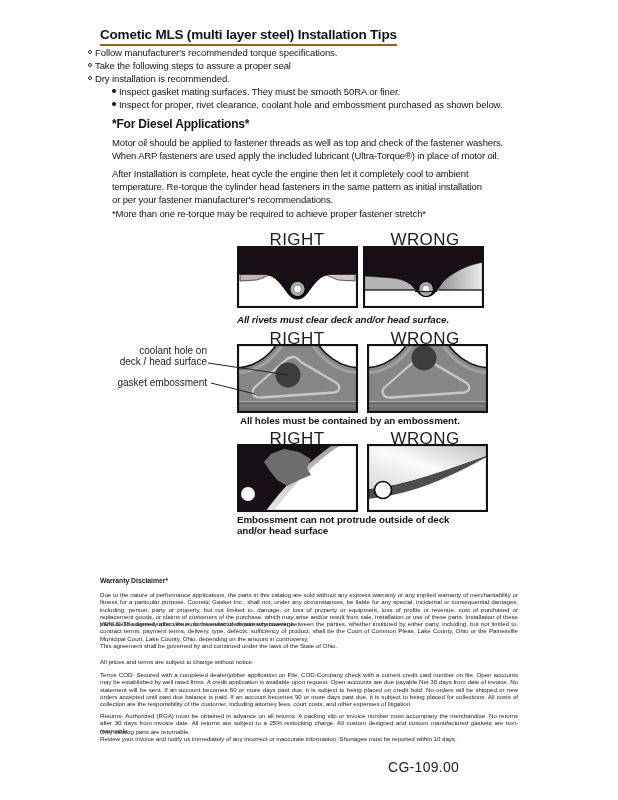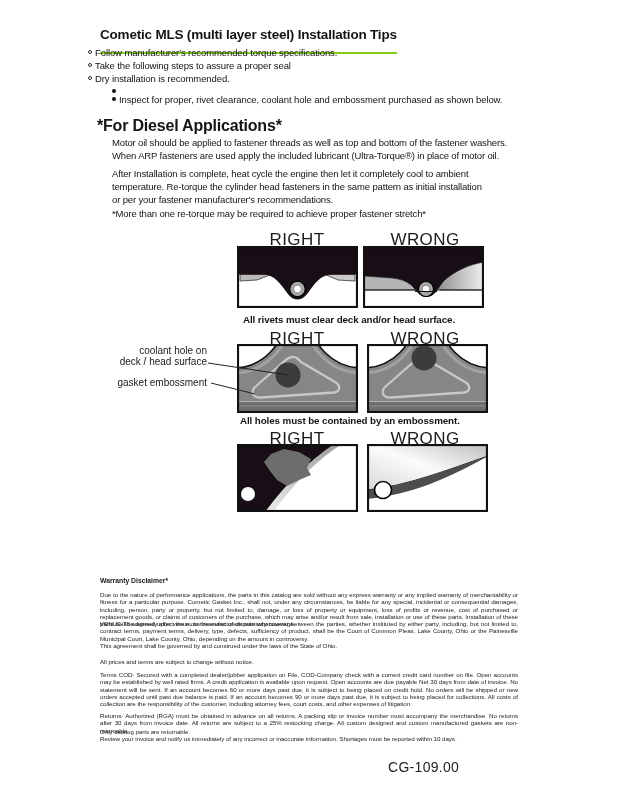--- a/index.html
+++ b/index.html
@@ -6,34 +6,34 @@
   html,body { background:#ffffff; }
   body { width:618px; height:800px; }
   .page {
     position:relative; width:618px; height:800px; background:#fff;
     font-family:"Liberation Sans", sans-serif; color:#141414; overflow:hidden;
   }
   .abs { position:absolute; }
   .pre { white-space:pre-line; }
   .page-title {
     left:100px; top:27px; font-size:13.5px; font-weight:bold; letter-spacing:-0.2px;
-    border-bottom:2px solid #84cc16; padding-bottom:10px;
+    border-bottom:2px solid #a16207; padding-bottom:2px;
   }
   .bullet-row { display:flex; align-items:flex-start; line-height:13px; font-size:9.5px; letter-spacing:-0.1px; }
   .ring {
     width:4px; height:4px; border:1px solid #333; border-radius:50%;
     display:inline-block; margin:4px 3px 0 0; flex:0 0 auto;
   }
   .dot {
     width:4px; height:4px; background:#141414; border-radius:50%;
     display:inline-block; margin:4px 3px 0 0; flex:0 0 auto;
   }
   .bullets { left:88px; top:46px; }
   .sub-bullets { left:112px; top:85px; }
-  .diesel-heading { left:97px; top:117px; font-size:16px; font-weight:bold; letter-spacing:-0.2px; }
+  .diesel-heading { left:112px; top:117px; font-size:12px; font-weight:bold; letter-spacing:-0.2px; }
   .body-par { font-size:9.5px; line-height:13px; letter-spacing:-0.15px; }
   .diesel-p1 { left:112px; top:136px; }
   .diesel-p2 { left:112px; top:167px; }
   .diesel-note { left:112px; top:207px; }
   .rw-label { width:70px; text-align:center; font-size:17px; letter-spacing:0.4px; color:#1c1c1c; }
   .caption { font-size:9.8px; font-weight:bold; letter-spacing:-0.1px; line-height:11px; }
   .side-label { font-size:10px; line-height:11px; text-align:right; width:110px; color:#1a1a1a; }
   .panel { position:absolute; }
   .disc { left:100px; width:418px; font-size:6.2px; line-height:7.3px; text-align:justify; color:#222; letter-spacing:-0.05px; }
   .disc-head { left:100px; top:577px; font-size:6.8px; font-weight:bold; color:#1a1a1a; }
@@ -57,29 +57,30 @@
       <span>Take the following steps to assure a proper seal</span>
     </div>
     <div class="bullet-row">
       <span class="ring"></span>
       <span>Dry installation is recommended.</span>
     </div>
   </div>
   <div class="abs sub-bullets">
     <div class="bullet-row">
       <span class="dot"></span>
+      <span>Inspect gasket mating surfaces.  They must be smooth 50RA or finer.</span>
     </div>
     <div class="bullet-row">
       <span class="dot"></span>
       <span>Inspect for proper, rivet clearance, coolant hole and embossment purchased as shown below.</span>
     </div>
   </div>
 
   <div class="abs diesel-heading">*For Diesel Applications*</div>
-  <div class="abs body-par pre diesel-p1">Motor oil should be applied to fastener threads as well as top and bottom of the fastener washers.
+  <div class="abs body-par pre diesel-p1">Motor oil should be applied to fastener threads as well as top and check of the fastener washers.
 When ARP fasteners are used apply the included lubricant (Ultra-Torque®) in place of motor oil.</div>
   <div class="abs body-par pre diesel-p2">After Installation is complete, heat cycle the engine then let it completely cool to ambient
 temperature. Re-torque the cylinder head fasteners in the same pattern as initial installation
 or per your fastener manufacturer's recommendations.</div>
   <div class="abs body-par diesel-note">*More than one re-torque may be required to achieve proper fastener stretch*</div>
 
   <div class="abs rw-label" style="left:262px; top:230px;">RIGHT</div>
   <div class="abs rw-label" style="left:390px; top:230px;">WRONG</div>
 
   <svg class="panel" style="left:237px; top:246px;" width="121" height="62" viewBox="0 0 121 62">
@@ -103,21 +104,21 @@
     <path d="M0,30 C22,32 38,30.5 47.5,38.5 L53,44 L0,44 Z" fill="#b5b5b5" stroke="#222" stroke-width="0.6"></path>
     <path d="M121,16 C104,19 93,25 83,33 L74,41 L77,44 L121,44 Z" fill="url(#gA)" stroke="#222" stroke-width="0.6"></path>
     <line x1="0" y1="44" x2="121" y2="44" stroke="#111" stroke-width="1.1"></line>
     <path d="M0,0 H121 V16 C104,19 93,25 83,33 C75.5,40 73,51 63.5,51 C55.5,51 53.5,44 47.5,38.5 C38,30.5 22,32 0,30 Z" fill="#170e16"></path>
     <circle cx="63" cy="43" r="7.5" fill="#a8a8a8" stroke="#000" stroke-width="1.2"></circle>
     <circle cx="63" cy="43" r="3.8" fill="#ffffff" stroke="#666" stroke-width="0.7"></circle>
     <line x1="52" y1="45.5" x2="74" y2="45.5" stroke="#111" stroke-width="1"></line>
     <rect x="1" y="1" width="119" height="60" fill="none" stroke="#111" stroke-width="2.2"></rect>
   </svg>
 
-  <div class="abs caption" style="left:243px; top:314px;">All rivets must clear deck and/or head surface.</div>
+  <div class="abs caption" style="left:237px; top:314px;font-style:italic;">All rivets must clear deck and/or head surface.</div>
 
   <div class="abs rw-label" style="left:262px; top:329px;">RIGHT</div>
   <div class="abs rw-label" style="left:390px; top:329px;">WRONG</div>
 
   <div class="abs side-label pre" style="left:97px; top:345px;">coolant hole on
 deck / head surface</div>
   <div class="abs side-label" style="left:97px; top:377px;">gasket embossment</div>
 
   <svg class="panel" style="left:237px; top:344px;" width="121" height="69" viewBox="0 0 121 69">
     <rect width="121" height="69" fill="#868686"></rect>
@@ -180,20 +181,22 @@
           <stop offset="1" stop-color="#bdbdbd"></stop>
       </linearGradient>
     </defs>
     <rect width="121" height="68" fill="#ffffff"></rect>
     <path d="M0,0 H121 V12 C80,26 40,42 0,46 Z" fill="url(#gC)" stroke="#1a1a1a" stroke-width="1"></path>
     <path d="M0,46 C40,42 80,26 121,12 C84,33 44,51 0,55 Z" fill="#4e4e4e"></path>
     <circle cx="16" cy="46" r="8.5" fill="#ffffff" stroke="#000" stroke-width="1.6"></circle>
     <rect x="1" y="1" width="119" height="66" fill="none" stroke="#111" stroke-width="2.2"></rect>
   </svg>
 
+  <div class="abs caption pre" style="left:237px; top:514px;">Embossment can not protrude outside of deck
+and/or head surface</div>
 
   <div class="abs disc-head">Warranty Disclaimer*</div>
   <div class="abs disc pre" style="top:591px;">Due to the nature of performance applications, the parts in this catalog are sold without any express warranty or any implied warranty of merchantability or fitness for a particular purpose.  Cometic Gasket Inc., shall not, under any circumstances, be liable for any special, incidental or consequential damages, including, person, party or property, but not limited to, damage, or loss of property or equipment, loss of profits or revenue, cost of purchased or replacement goods, or claims of customers of the purchase, which may arise and/or result from sale, installation or use of these parts.  Installation of these parts could adversely affect the motor manufacturers warranty coverage.</div>
   <div class="abs disc pre" style="top:620px;">VENUE-The agreed upon venue, in the event of dispute whatsoever between the parties, whether instituted by either party, including, but not limited to, contract terms, payment terms, delivery, type, defects, sufficiency of product, shall be the Court of Common Pleas, Lake County, Ohio or the Painesville Municipal Court, Lake County, Ohio, depending on the amount in controversy.
 This agreement shall be governed by and construed under the laws of the State of Ohio.</div>
   <div class="abs disc pre" style="top:658px;">All prices and terms are subject to change without notice.</div>
   <div class="abs disc pre" style="top:671px;">Terms COD- Secured with a completed dealer/jobber application on File, COD-Company check with a current credit card number on file.  Open accounts may be established by well rated firms.  A credit application is available upon request.  Open accounts are due payable Net 30 days from date of invoice.  No statement will be sent.  If an account becomes 60 or more days past due, it is subject to being placed on credit hold.  No orders will be shipped or new orders accepted until past due balance is paid.  If an account becomes 90 or more days past due, it is subject to being placed for collections.  All costs of collection are the responsibility of the customer, including attorney fees, court costs, and other expenses of litigation.</div>
   <div class="abs disc pre" style="top:712px;">Returns- Authorized (RGA) must be obtained in advance on all returns.  A packing slip or invoice number must accompany the merchandise.  No returns after 30 days from invoice date.  All returns are subject to a 25% restocking charge.  All custom designed and custom manufactured gaskets are non-returnable.</div>
   <div class="abs disc pre" style="top:728px;">Only catalog parts are returnable.
 Review your invoice and notify us immediately of any incorrect or inaccurate information.  Shortages must be reported within 10 days.</div>

